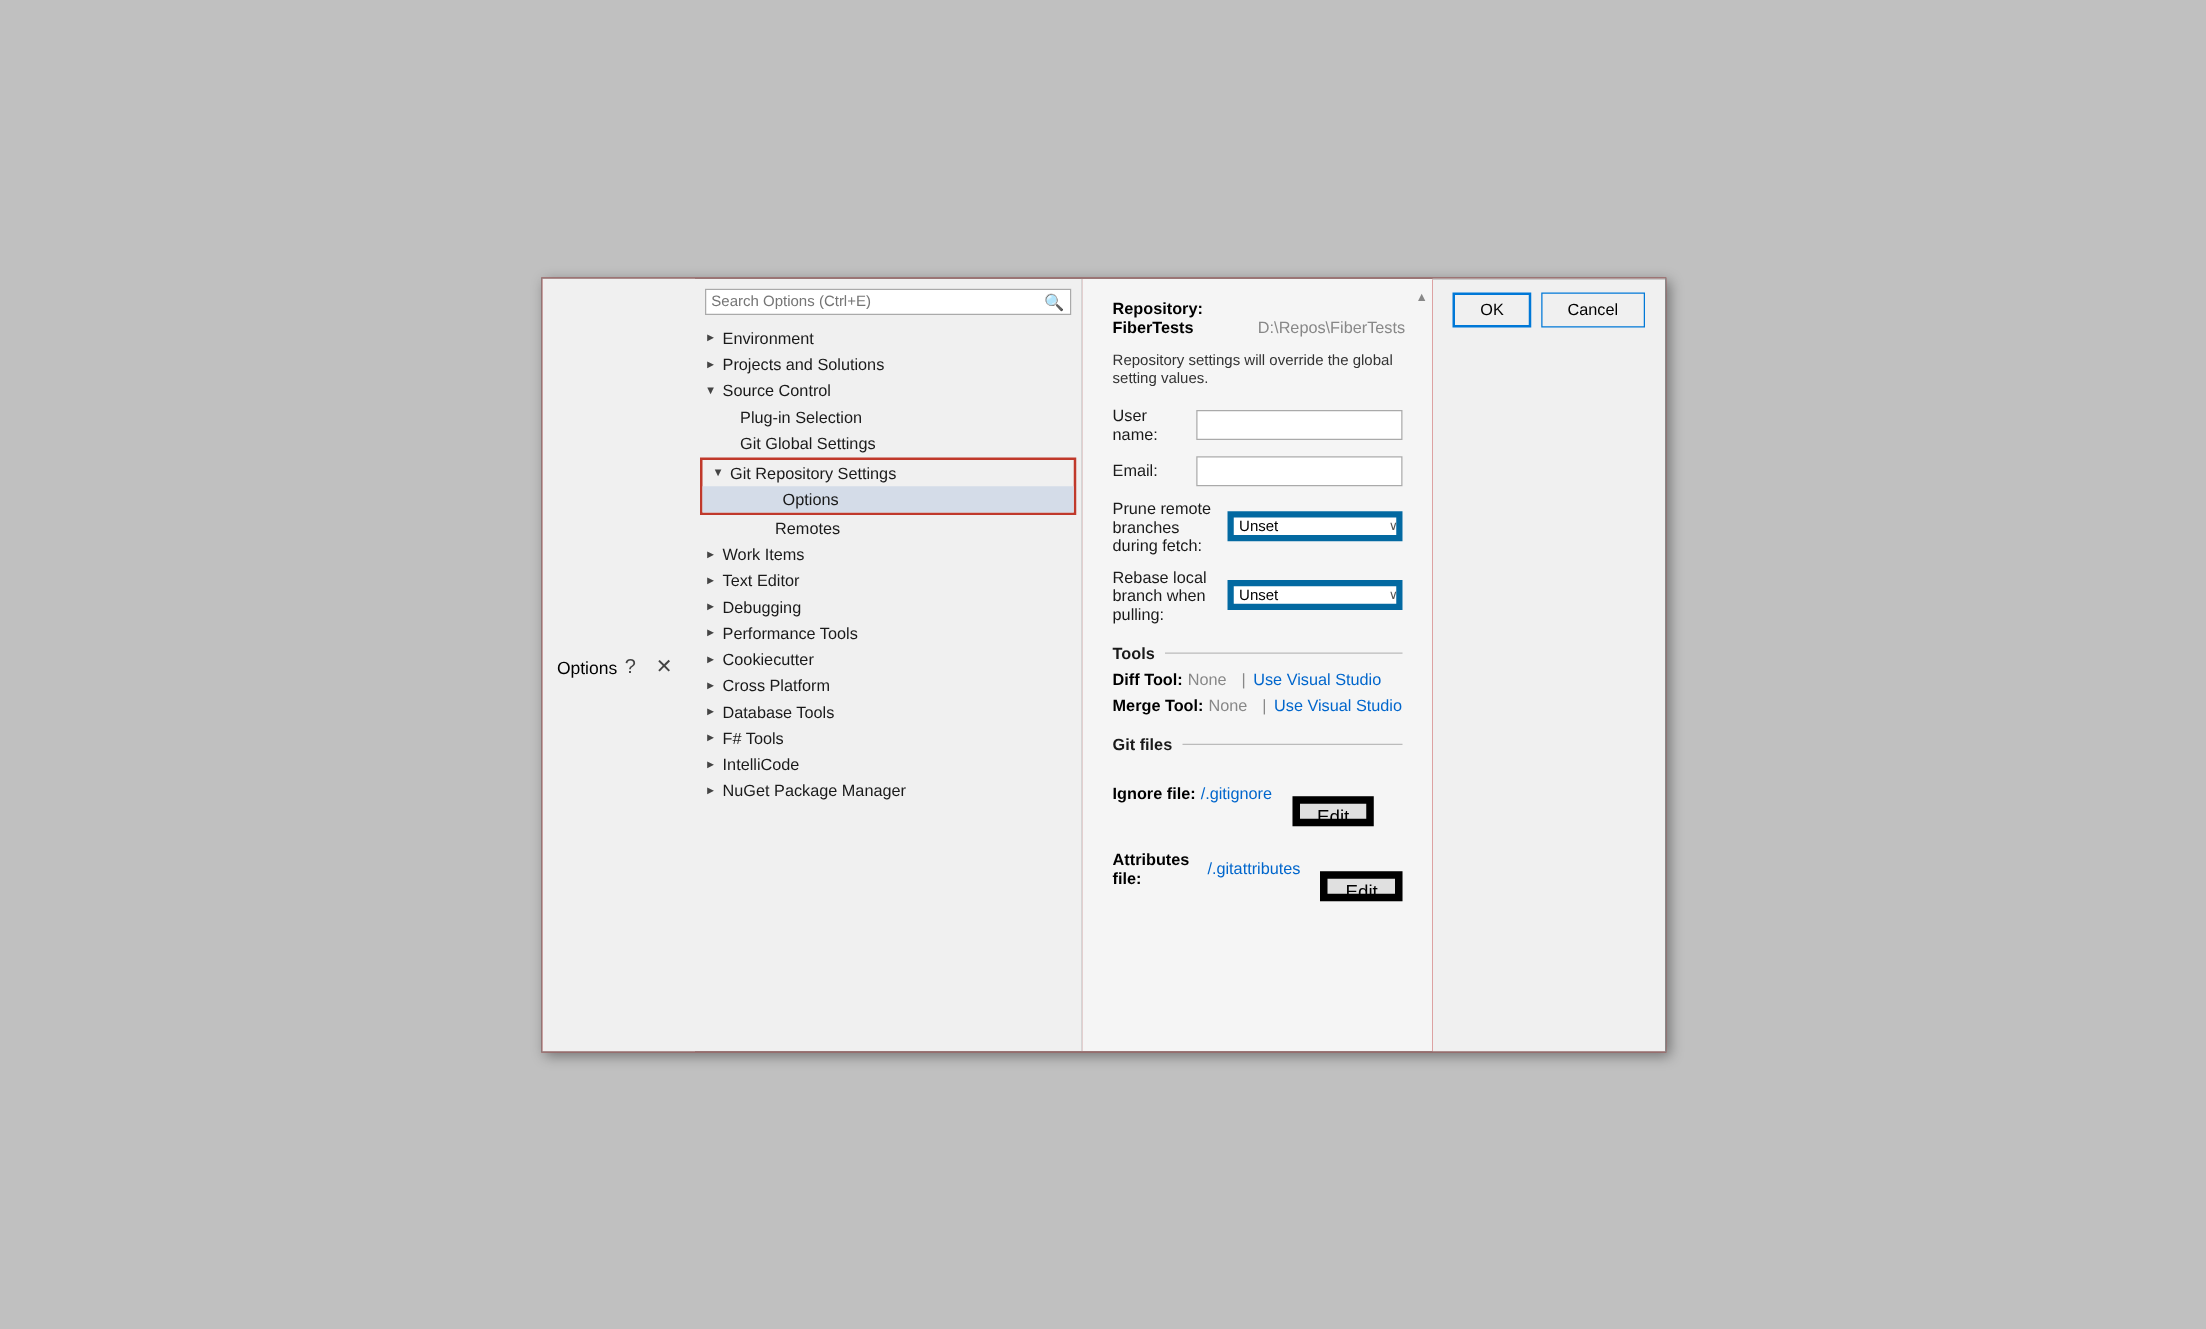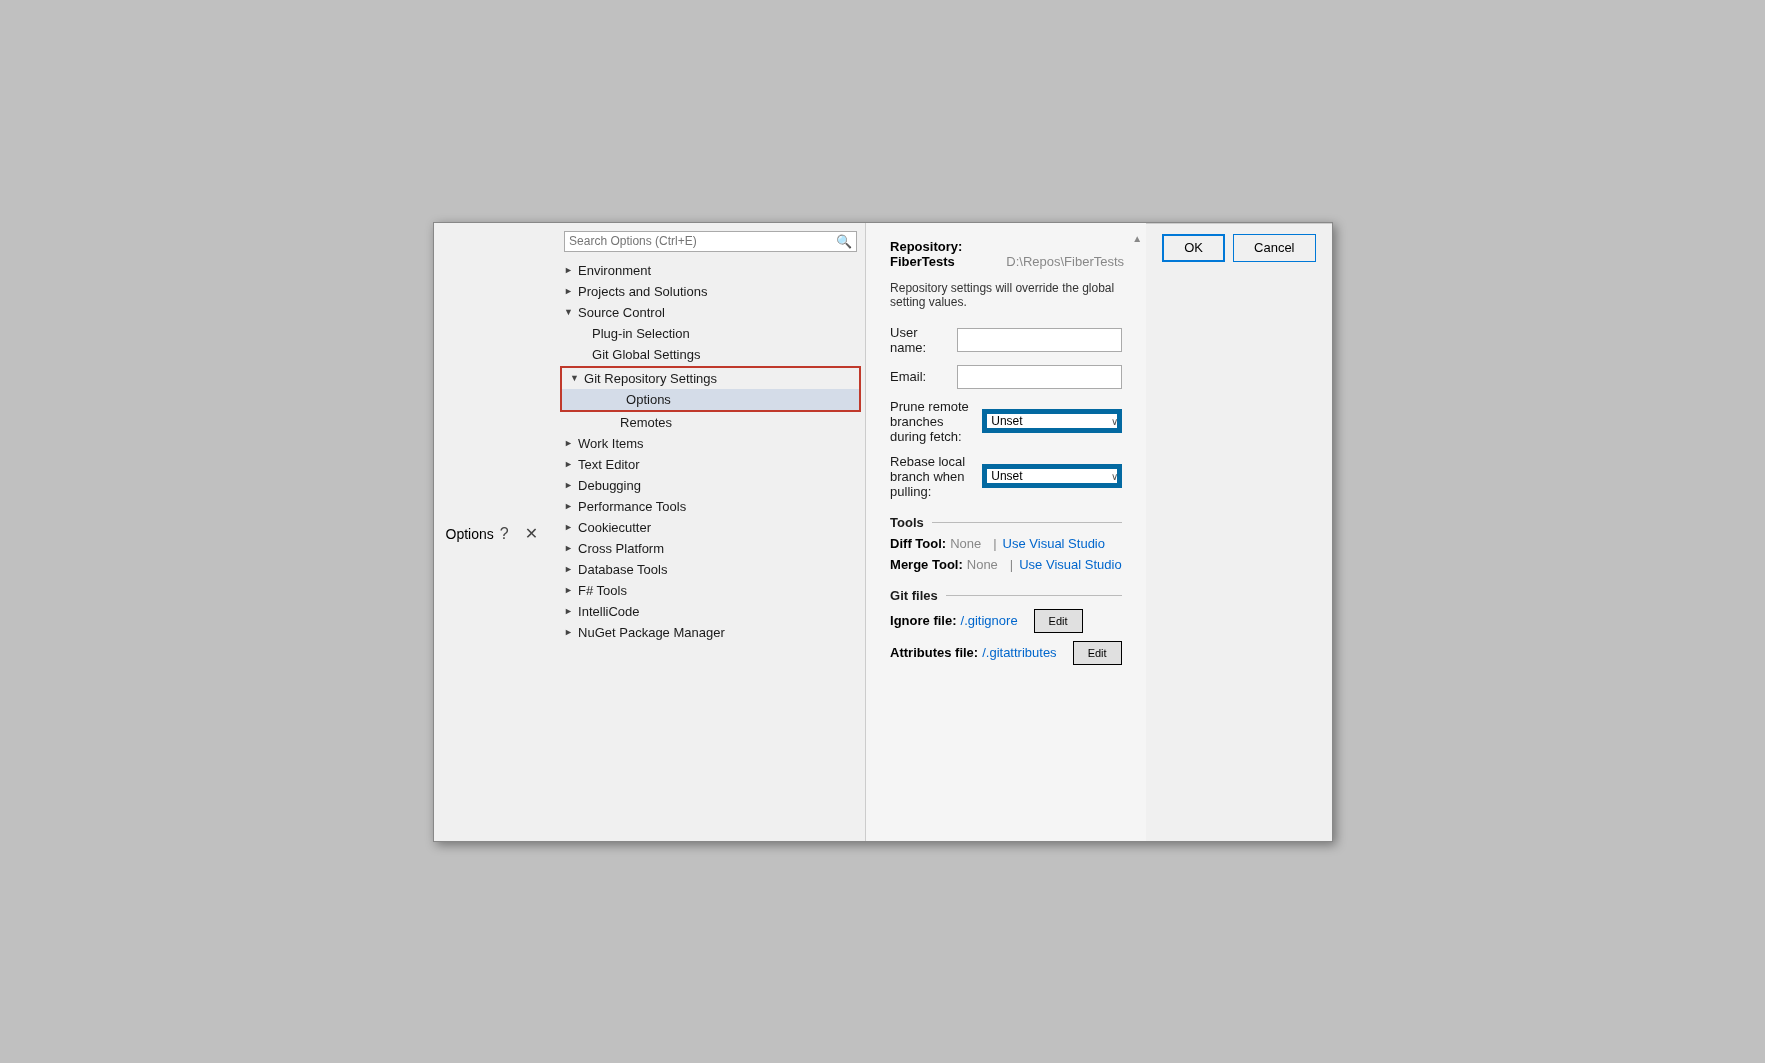--- a/index.html
+++ b/index.html
@@ -245,25 +245,26 @@
     .git-files-row .gf-label {
       font-weight: 600;
       margin-right: 4px;
     }
     .git-files-row .gf-value {
       color: #0066cc;
       margin-right: 16px;
     }
     .edit-btn {
       background: #e0e0e0;
-      border: 1px solid #000000;
+      border: 6px solid #000000;
       padding: 2px 14px;
-      font-size: 11px;
+      font-size: 15px;
       cursor: pointer;
       height: 24px;
+      margin-top: 28px;
     }
     .dialog-footer {
       display: flex;
       justify-content: flex-end;
       padding: 10px 16px;
       gap: 8px;
       border-top: 1px solid #ccc;
       background: #f0f0f0;
     }
     .footer-btn {

